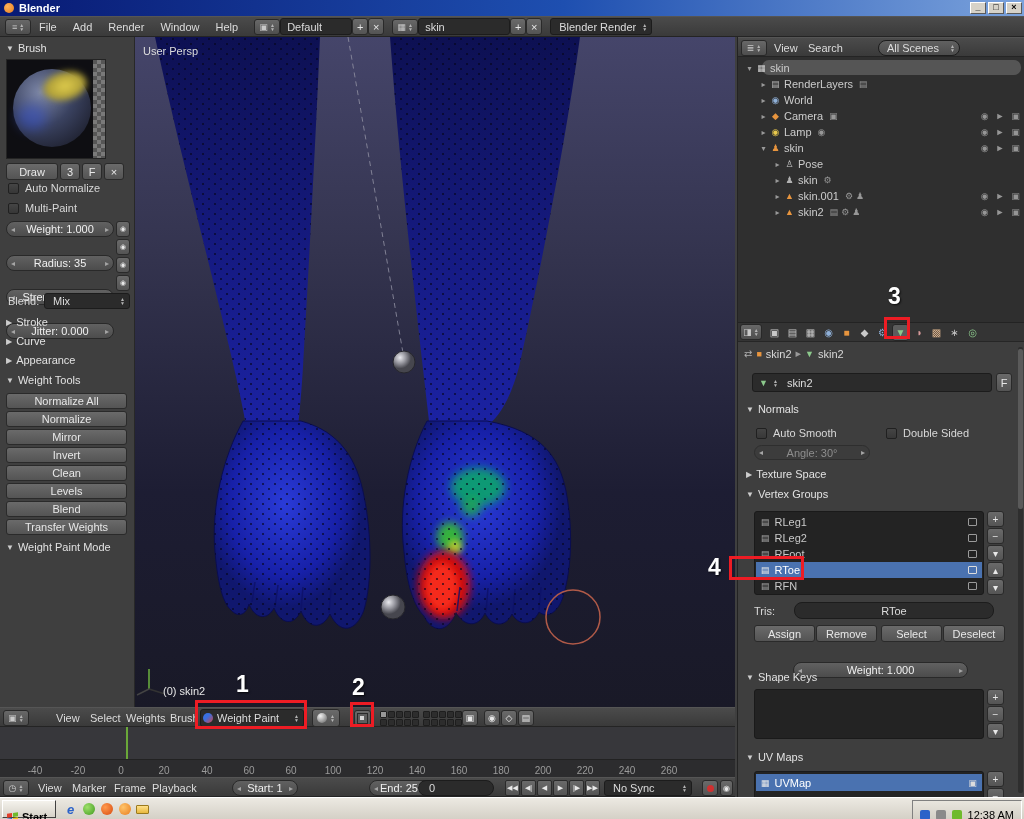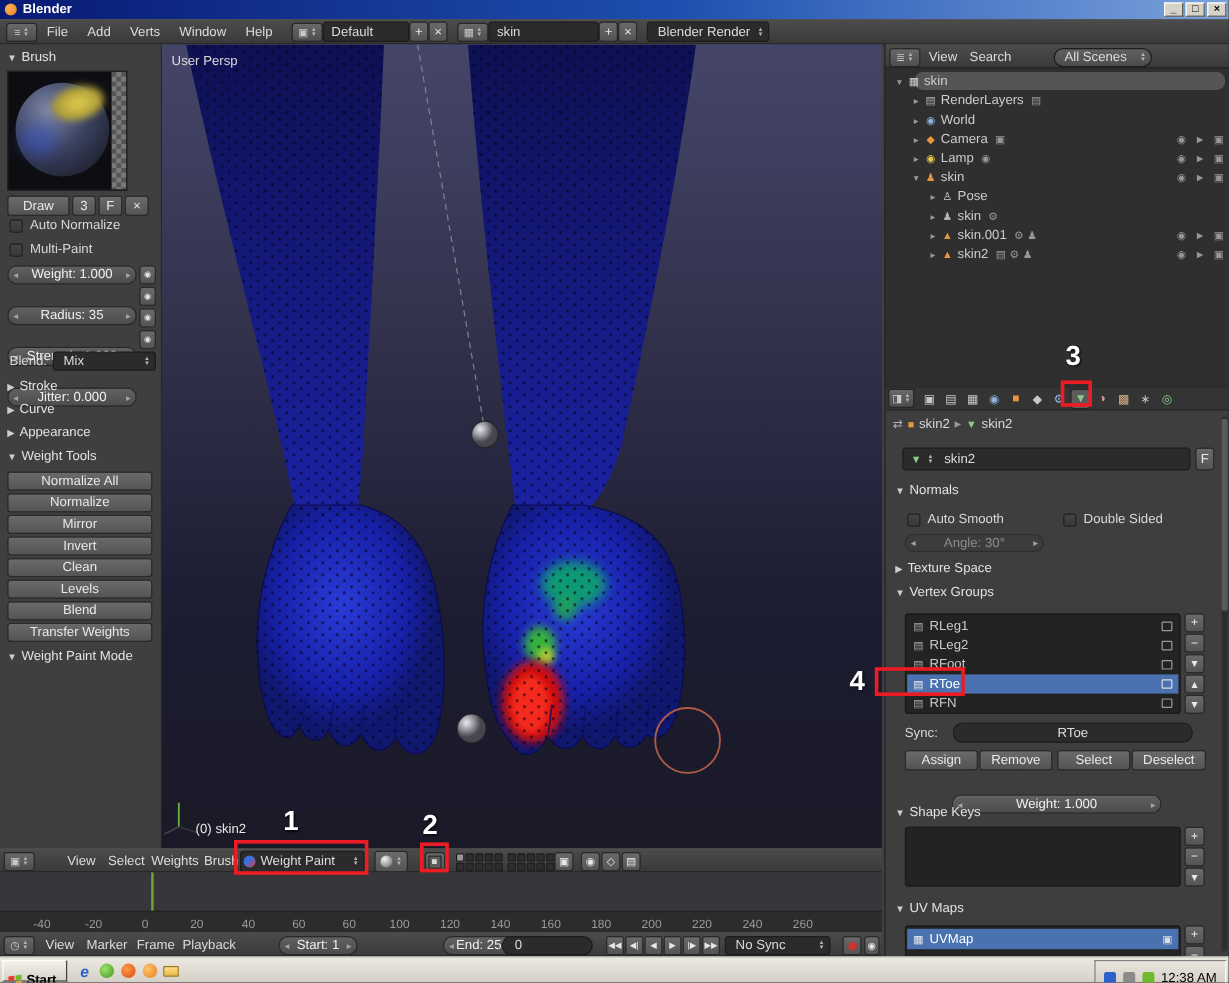--- a/index.html
+++ b/index.html
@@ -103,21 +103,21 @@
     </div>
   </div>
 
   <div class="abs hbar flex" style="left:0;top:16px;width:1024px;height:21px;padding-left:5px;overflow:hidden;white-space:nowrap">
     <span class="etype">
         <span>≡</span>
         <span class="spin"></span>
       </span>
     <span class="menu">File</span>
     <span class="menu">Add</span>
-    <span class="menu">Verts</span>
+    <span class="menu">Render</span>
     <span class="menu">Window</span>
     <span class="menu">Help</span>
     <span class="etype" style="margin-left:8px">
         <span>▣</span>
         <span class="spin"></span>
       </span>
     <span class="dk" style="width:72px;height:17px;padding-left:6px">Default</span>
     <span class="btn" style="width:16px;height:17px">+</span>
     <span class="btn" style="width:16px;height:17px">×</span>
     <span class="etype" style="margin-left:8px">
@@ -554,21 +554,21 @@
           <span class="gicon">▤</span>
           <span>RFN</span>
           <span class="vlock"></span>
         </div>
     </div>
     <span class="btn abs sbtn" style="left:249px;top:188px">+</span>
     <span class="btn abs sbtn" style="left:249px;top:205px">−</span>
     <span class="btn abs sbtn" style="left:249px;top:222px">▾</span>
     <span class="btn abs sbtn" style="left:249px;top:239px">▴</span>
     <span class="btn abs sbtn" style="left:249px;top:256px">▾</span>
-    <span class="abs" style="left:16px;top:282px">Sync:</span>
+    <span class="abs" style="left:16px;top:282px">Tris:</span>
     <span class="dk abs" style="left:56px;top:279px;width:200px;height:17px;justify-content:center;border-radius:8px">RToe</span>
     <span class="btn abs" style="left:16px;top:302px;width:61px;height:17px">Assign</span>
     <span class="btn abs" style="left:78px;top:302px;width:61px;height:17px">Remove</span>
     <span class="btn abs" style="left:143px;top:302px;width:61px;height:17px">Select</span>
     <span class="btn abs" style="left:205px;top:302px;width:62px;height:17px">Deselect</span>
     <span class="numfield abs" style="left:55px;top:324px;width:175px;height:16px">Weight: 1.000</span>
     <div class="abs phead" style="left:8px;top:348px">
         <span class="tri">▼</span>
         <span>Shape Keys</span>
       </div>

